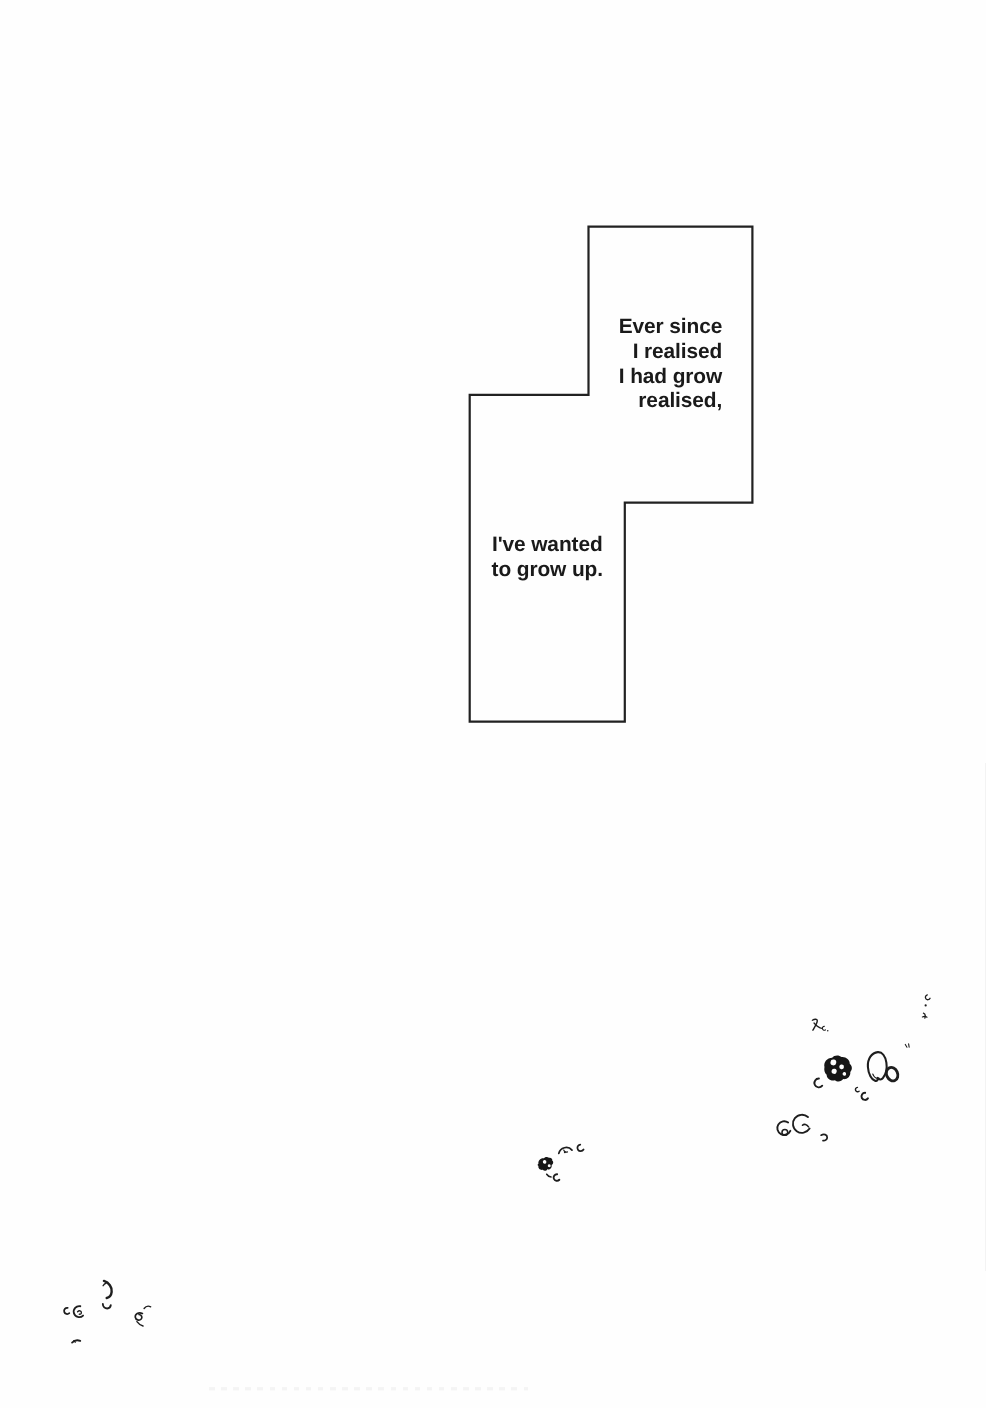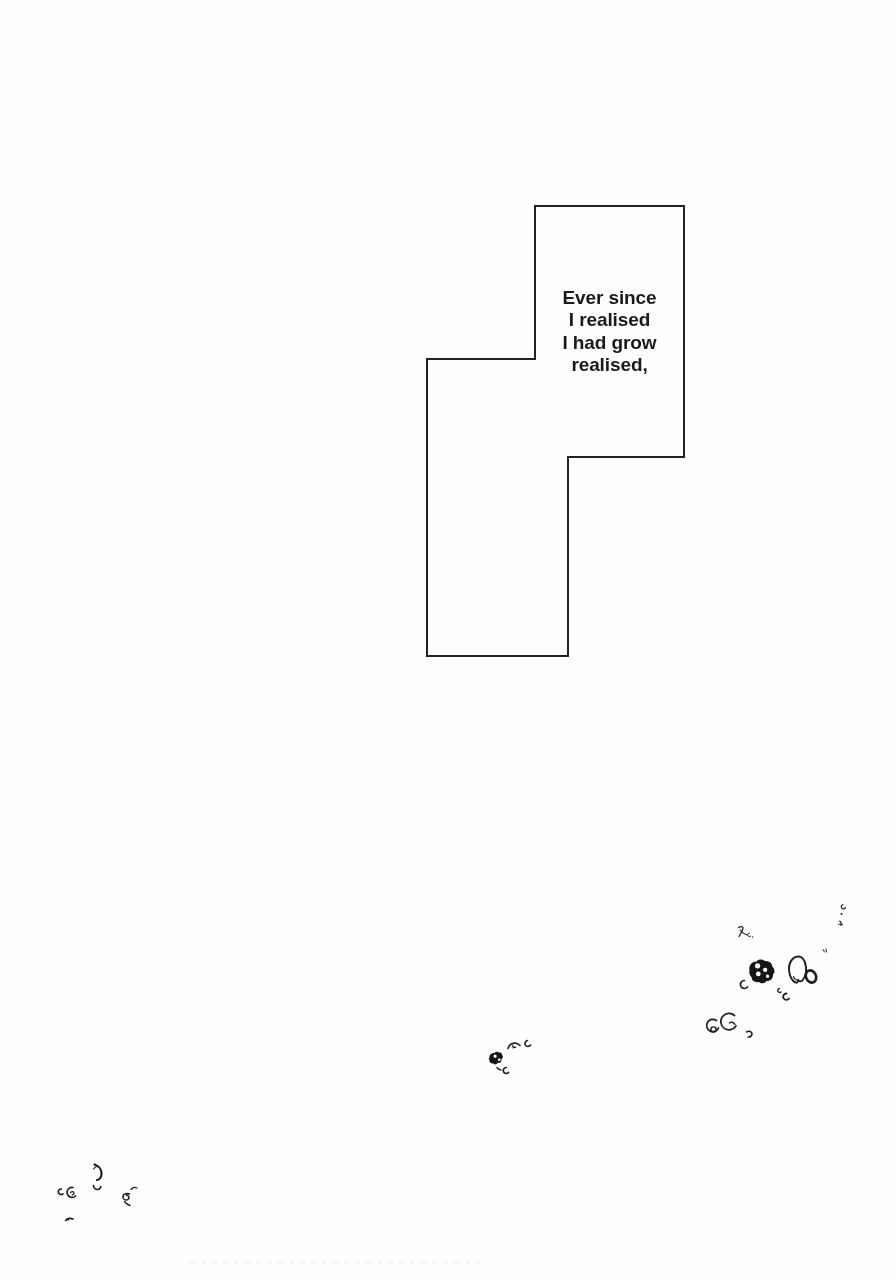--- a/index.html
+++ b/index.html
@@ -14,21 +14,21 @@
   .caption{
     position:absolute;
     display:flex;align-items:center;justify-content:center;
     text-align:center;
     color:#1a1a1a;
     font-weight:700;
     font-size:19px;
     line-height:22.3px;
     letter-spacing:-0.1px;
   }
-  .caption-top{left:535px;top:206px;width:149px;height:251px;}
+  .caption-top{left:535px;top:206px;width:149px;height:251px;text-align:right;}
   .caption-bottom{left:427px;top:359px;width:141px;height:297px;}
   .caption .line{display:block;white-space:nowrap;}
   .fade-strip{
     position:absolute;left:190px;top:1261px;width:290px;height:3px;
     background:repeating-linear-gradient(90deg,#ececec 0 5px,transparent 5px 11px);
     opacity:0.55;
   }
 </style>
 </head>
 <body>
@@ -104,15 +104,21 @@
 
   <div class="caption caption-top">
     <div>
       <span class="line">Ever since</span>
       <span class="line">I realised</span>
       <span class="line">I had grow</span>
       <span class="line">realised,</span>
     </div>
   </div>
 
+  <div class="caption caption-bottom">
+    <div>
+      <span class="line">I've wanted</span>
+      <span class="line">to grow up.</span>
+    </div>
+  </div>
 
   <div class="fade-strip"></div>
 </div>
 
 </body></html>

